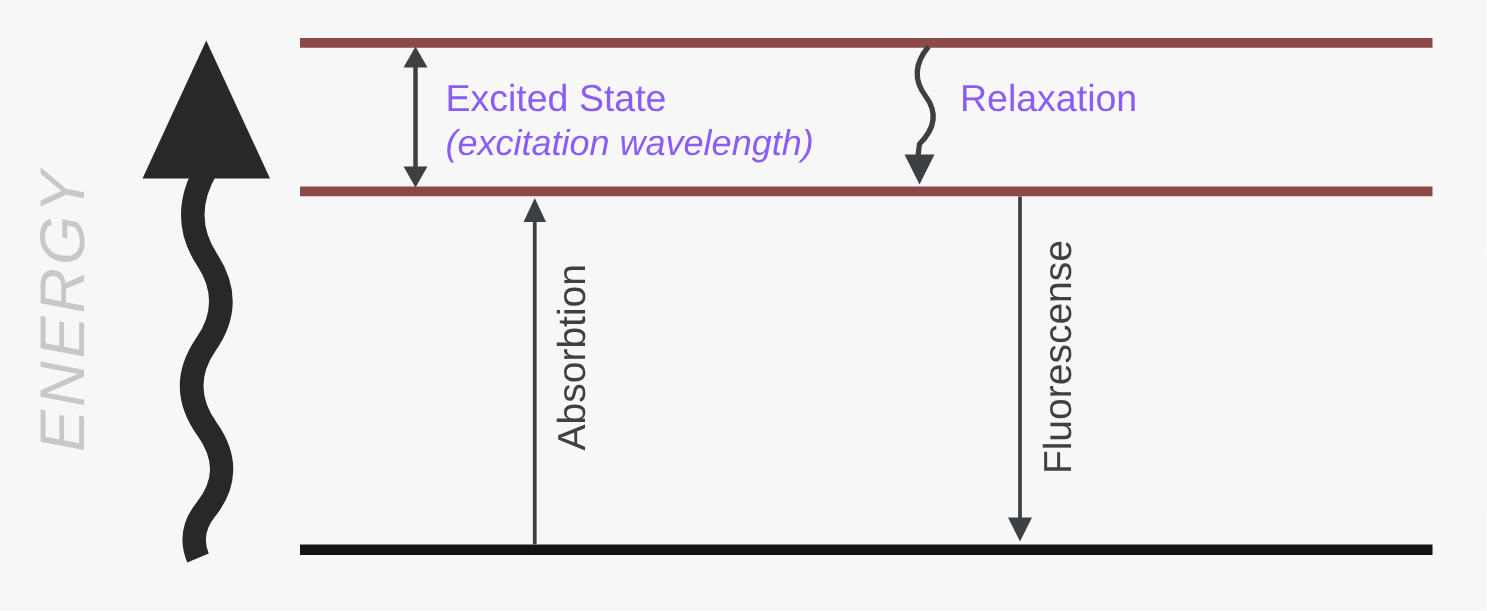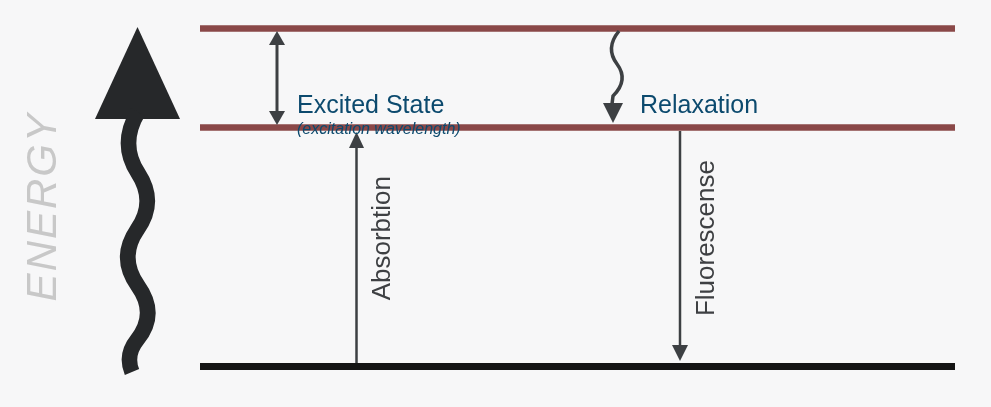--- a/index.html
+++ b/index.html
@@ -6,23 +6,23 @@
   .stage {
     position: relative;
     width: 991px;
     height: 407px;
     background: #f7f7f8;
     overflow: hidden;
     font-family: "Liberation Sans", sans-serif;
   }
   .stage svg { position: absolute; inset: 0; }
 
-  .txt { position: absolute; color: #0c4a6e; white-space: nowrap; margin-top: 38px; }
+  .txt { position: absolute; color: #8b5cf6; white-space: nowrap; }
   .title-lbl { font-size: 25px; line-height: 1.15; }
-  .sub-lbl   { font-size: 16px; font-style: italic; line-height: 1.15; }
+  .sub-lbl   { font-size: 24px; font-style: italic; line-height: 1.15; }
 
   .vlabel {
     position: absolute;
     writing-mode: vertical-rl;
     transform: rotate(180deg);
     white-space: nowrap;
   }
   .v-transition { font-size: 26px; color: #3e4043; }
   .energy-axis  {
     font-size: 42px;

